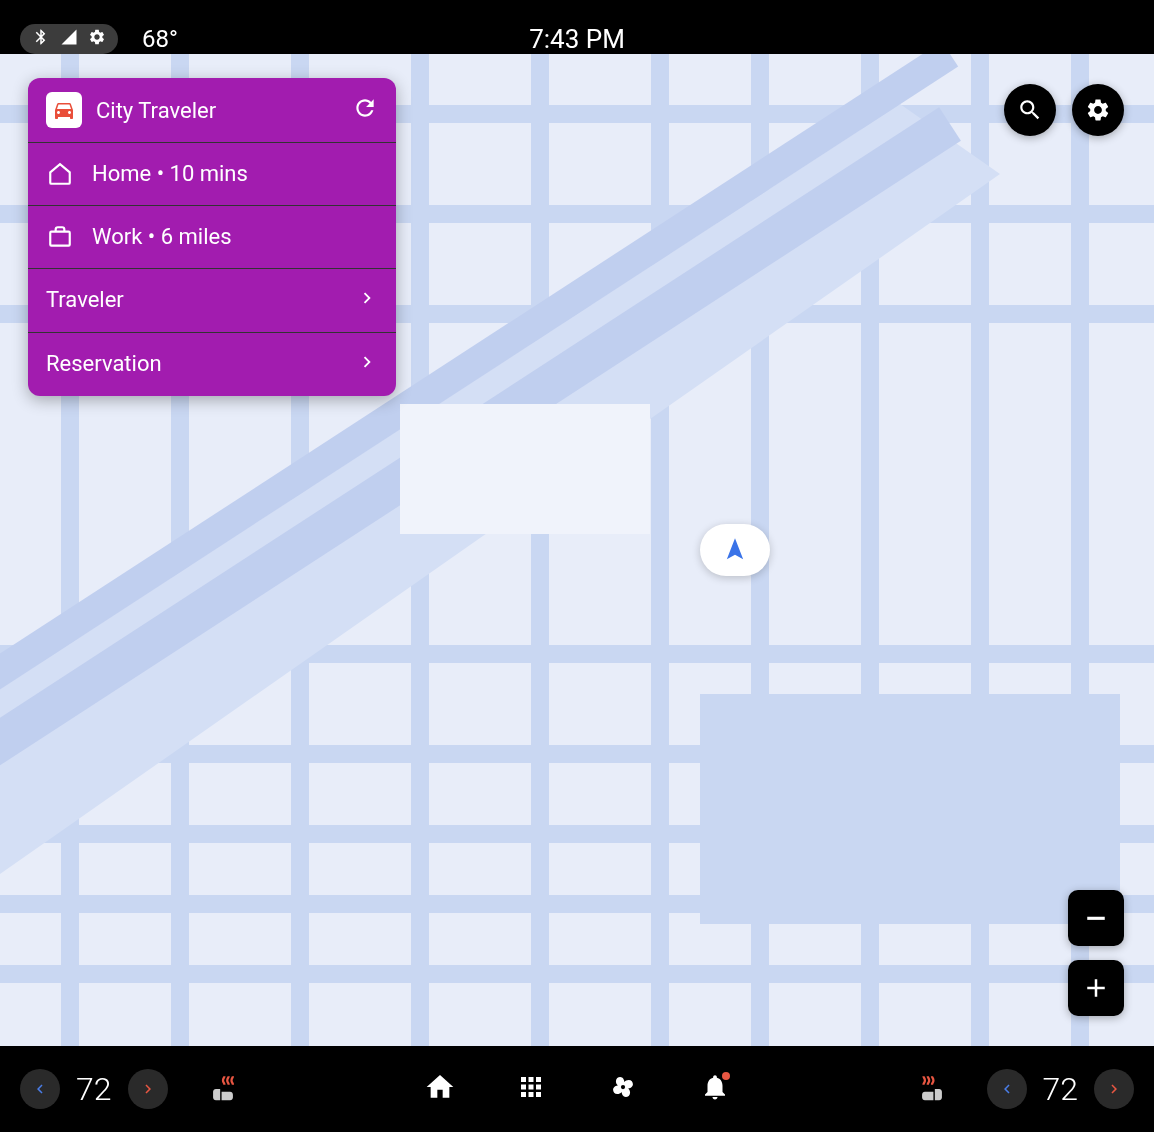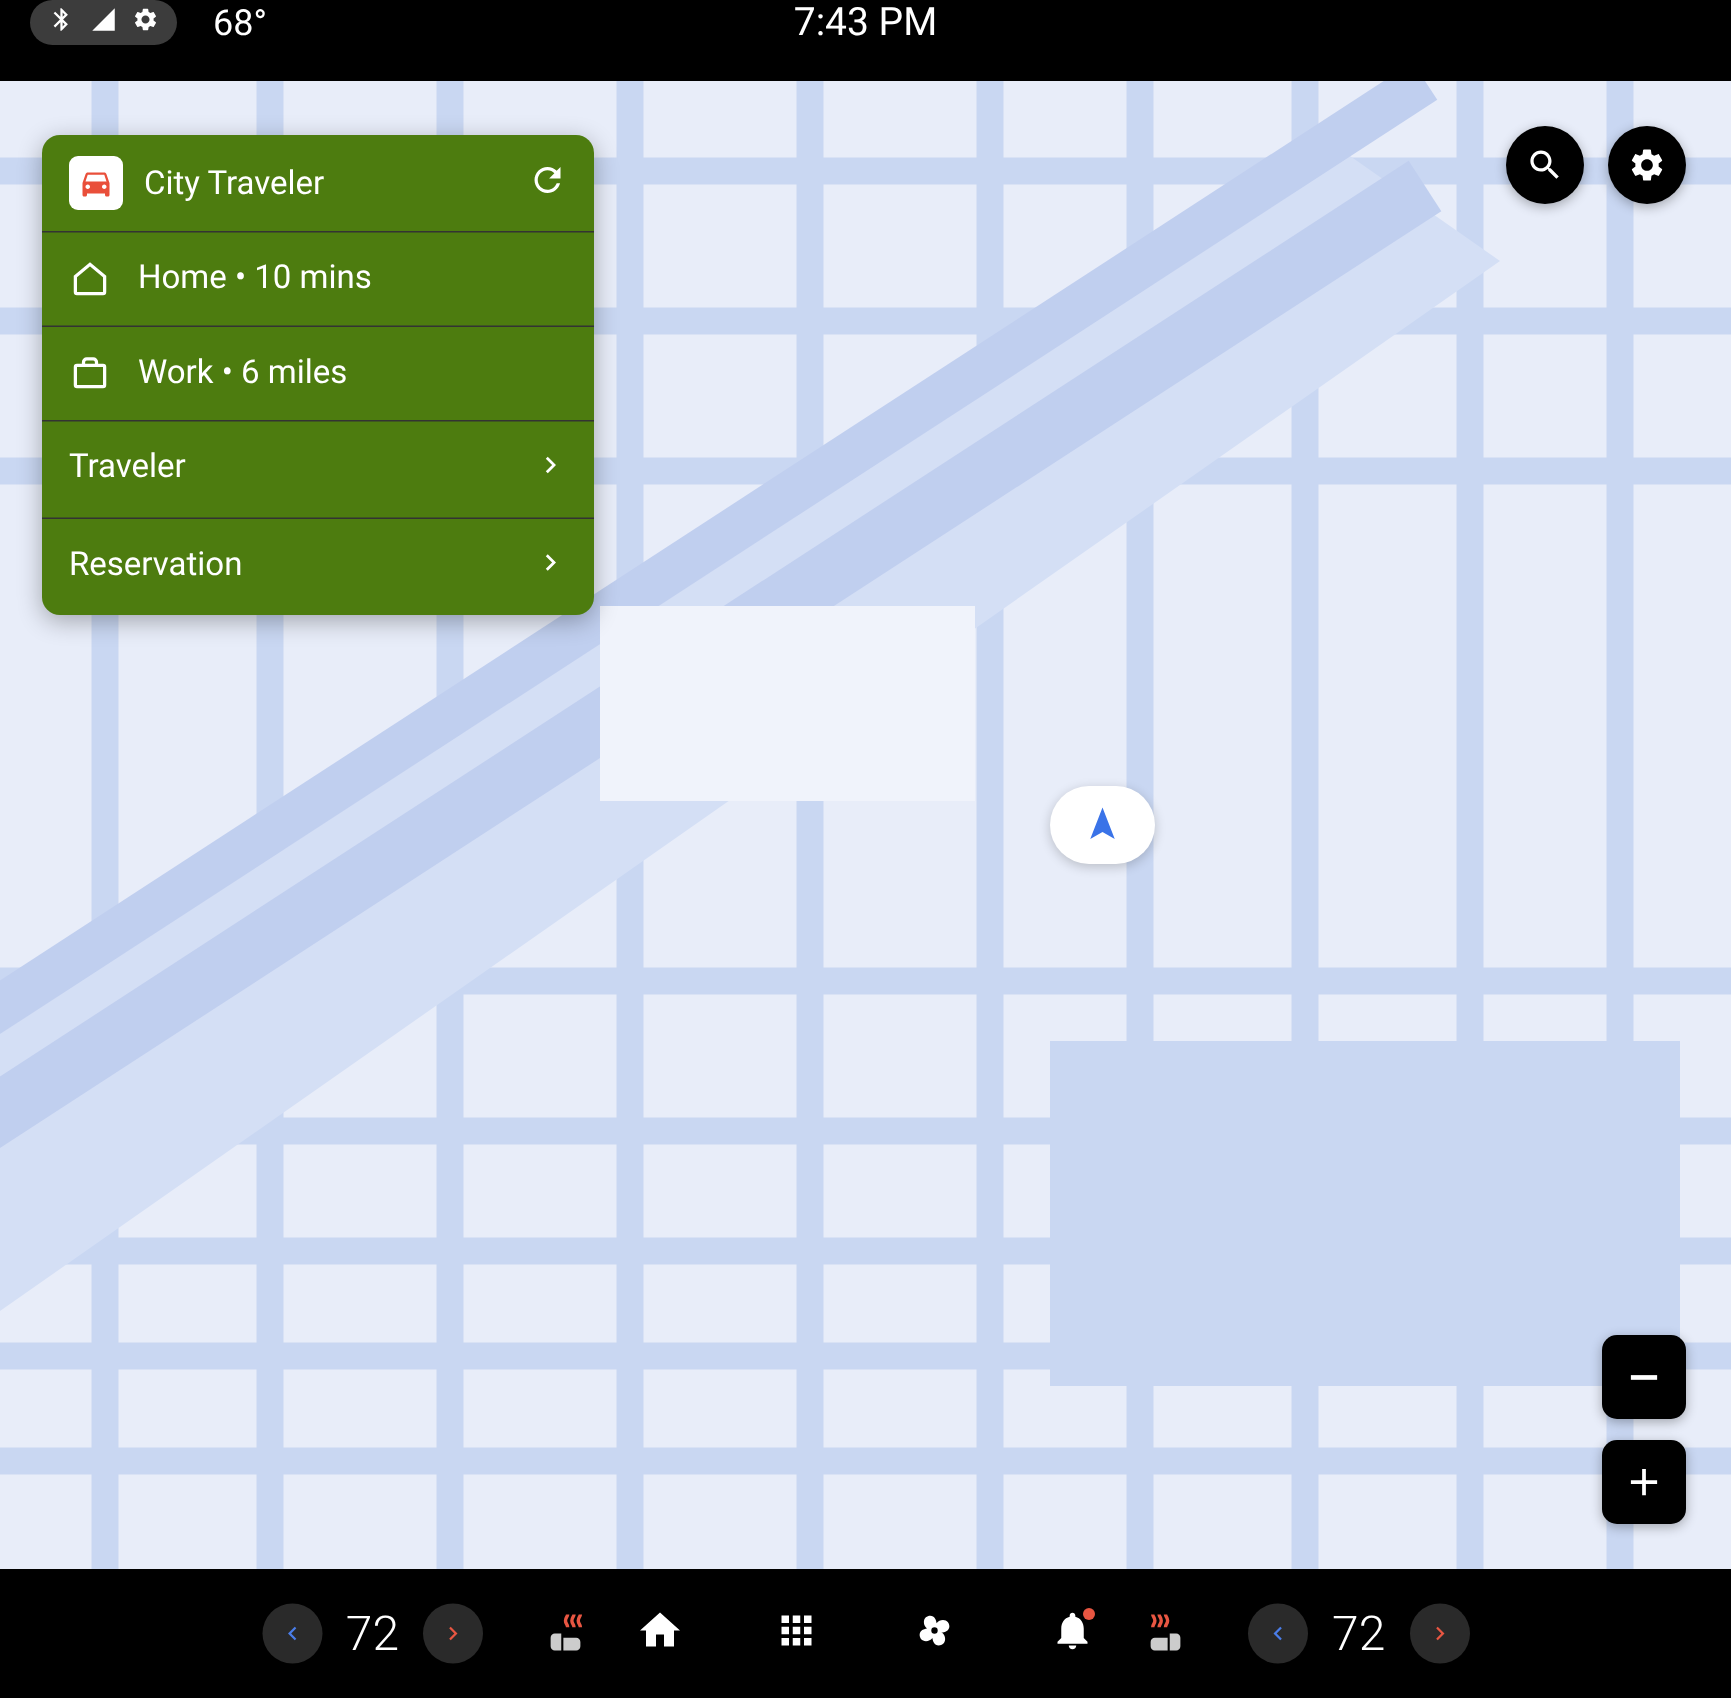--- a/index.html
+++ b/index.html
@@ -9,21 +9,21 @@
       font-family: 'Roboto', 'Segoe UI', Arial, sans-serif;
       background: #000;
       overflow: hidden;
       position: relative;
     }
     
     .status-bar {
       height: 54px;
       background: #000;
       display: flex;
-      align-items: flex-start;
+      align-items: flex-end;
       padding: 0 20px;
       color: #fff;
       position: relative;
     }
     .status-left {
       display: flex;
       align-items: center;
       gap: 8px;
     }
     .status-pill {
@@ -59,24 +59,24 @@
     .map-area svg.map-bg {
       position: absolute;
       top: 0;
       left: 0;
       width: 100%;
       height: 100%;
     }
     
     .side-panel {
       position: absolute;
-      top: 36px;
+      top: 24px;
       left: 28px;
       width: 368px;
-      background: #4d7c0f;
+      background: #a21caf;
       border-radius: 12px;
       overflow: hidden;
       box-shadow: 0 4px 16px rgba(0,0,0,0.3);
     }
     .panel-header {
       display: flex;
       align-items: center;
       padding: 14px 18px;
       border-bottom: 1px solid #333;
     }
@@ -176,21 +176,21 @@
     
     .bottom-bar {
       position: absolute;
       bottom: 0;
       left: 0;
       right: 0;
       height: 86px;
       background: #000;
       display: flex;
       align-items: center;
-      justify-content: center;
+      justify-content: space-between;
       padding: 0 20px;
     }
     .climate-group {
       display: flex;
       align-items: center;
       gap: 8px;
     }
     .chev-circle {
       width: 40px;
       height: 40px;

